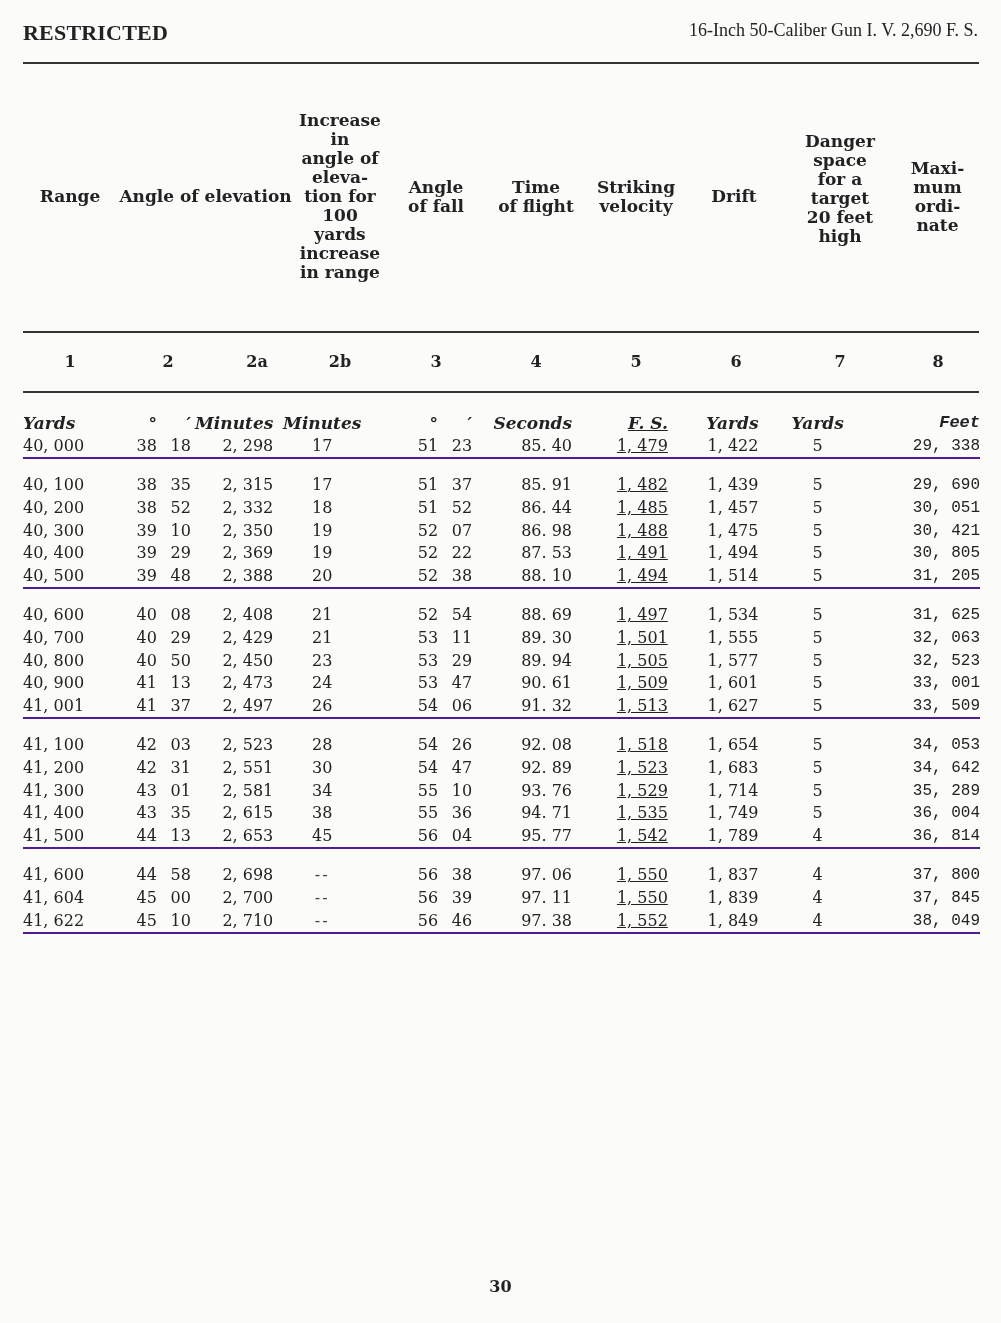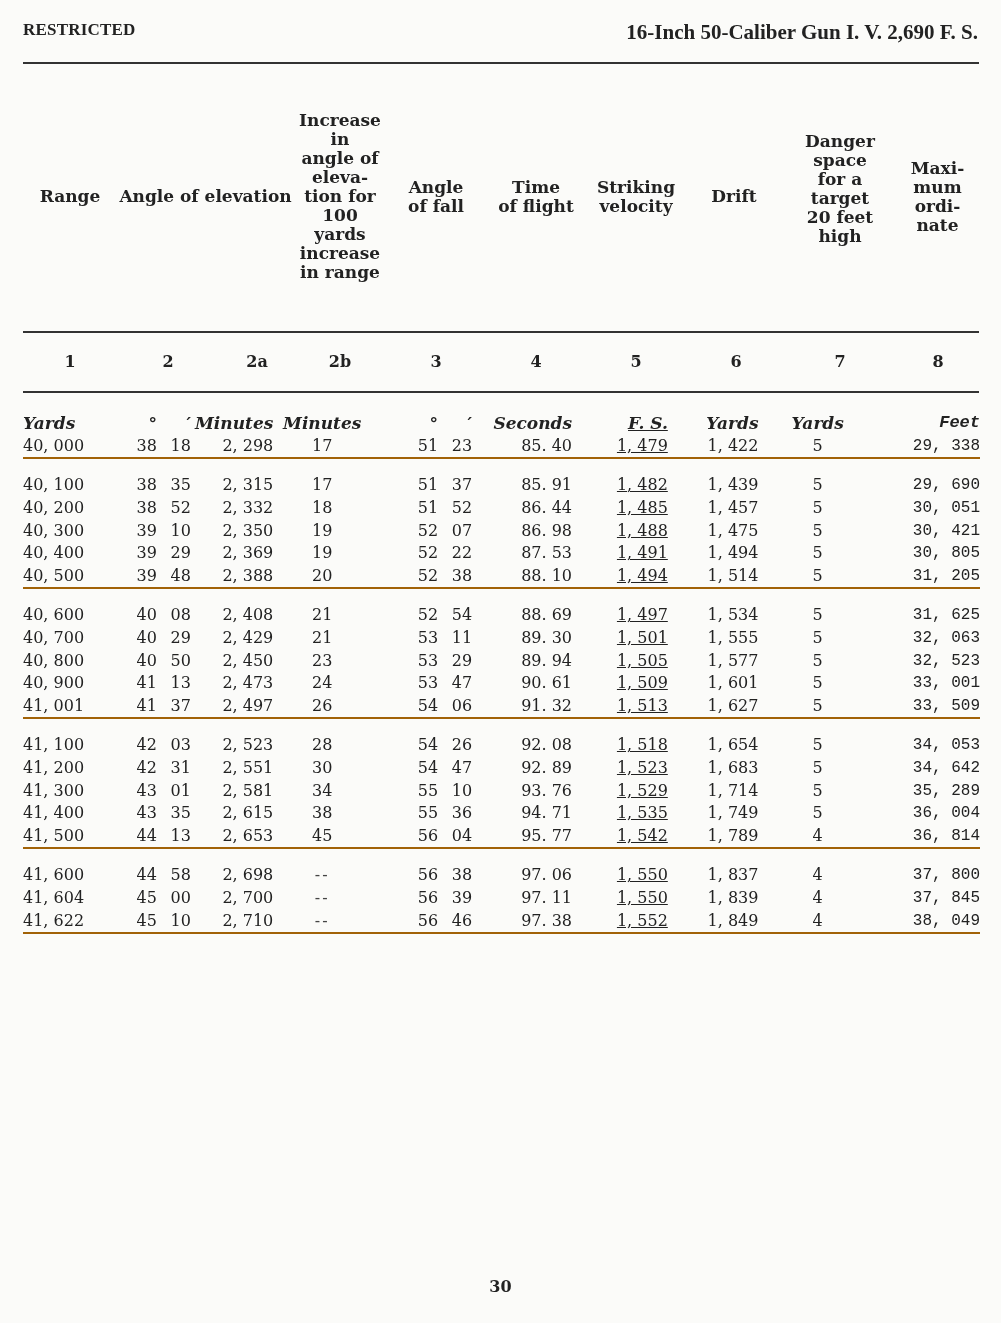--- a/index.html
+++ b/index.html
@@ -1,38 +1,38 @@
 <!DOCTYPE html>
 <html><head>
 <meta charset="utf-8">
 <style>
   html, body { margin: 0; padding: 0; }
   body {
     width: 1001px; height: 1323px; background: #fbfbf9; position: relative;
     font-family: "DejaVu Serif", "Liberation Serif", serif; color: #222;
     overflow: hidden;
   }
-  .hdr-left { position: absolute; left: 23px; top: 20px; font-weight: bold; font-size: 17px;
+  .hdr-left { position: absolute; left: 23px; top: 20px; font-weight: bold; font-size: 22px;
     font-family: "Liberation Serif", serif; letter-spacing: 0.2px; }
-  .hdr-right { position: absolute; right: 23px; top: 20px; font-weight: bold; font-size: 21px;
+  .hdr-right { position: absolute; right: 23px; top: 20px; font-weight: normal; font-size: 18px;
     font-family: "Liberation Serif", serif; }
   .rule { position: absolute; left: 23px; width: 956px; background: #333; }
   .rule.top { top: 62px; height: 2px; }
   .rule.h1 { top: 331px; height: 2px; }
   .rule.h2 { top: 391px; height: 2px; }
 
   .colhead { position: absolute; text-align: center; font-weight: bold; font-size: 17px;
     line-height: 19px; white-space: pre-line; }
   .colnum { position: absolute; top: 352px; font-weight: bold; font-size: 16px; text-align: center; }
 
   table.data { position: absolute; left: 23px; top: 412px; width: 957px; border-collapse: collapse;
     font-size: 16px; }
   table.data td { padding: 0; height: 22.6px; line-height: 22px; white-space: nowrap; }
   table.data tr.units td { font-style: italic; font-weight: bold; font-size: 17px; }
-  table.data tr.grp-end td { border-bottom: 2px solid #a16207; }
+  table.data tr.grp-end td { border-bottom: 2px solid #4c1d95; }
   table.data tr.grp-start td { padding-top: 15px; }
   .c1 { width: 75px; text-align: left; }
   .c2d { width: 55px; text-align: right; }
   .c2m { width: 33px; text-align: right; }
   .c2a { width: 80px; text-align: right; }
   .c2b { width: 95px; text-align: center; }
   .c3d { width: 65px; text-align: right; }
   .c3m { width: 33px; text-align: right; }
   .c4 { width: 97px; text-align: right; }
   .c5 { width: 93px; text-align: right; text-decoration: underline; }

